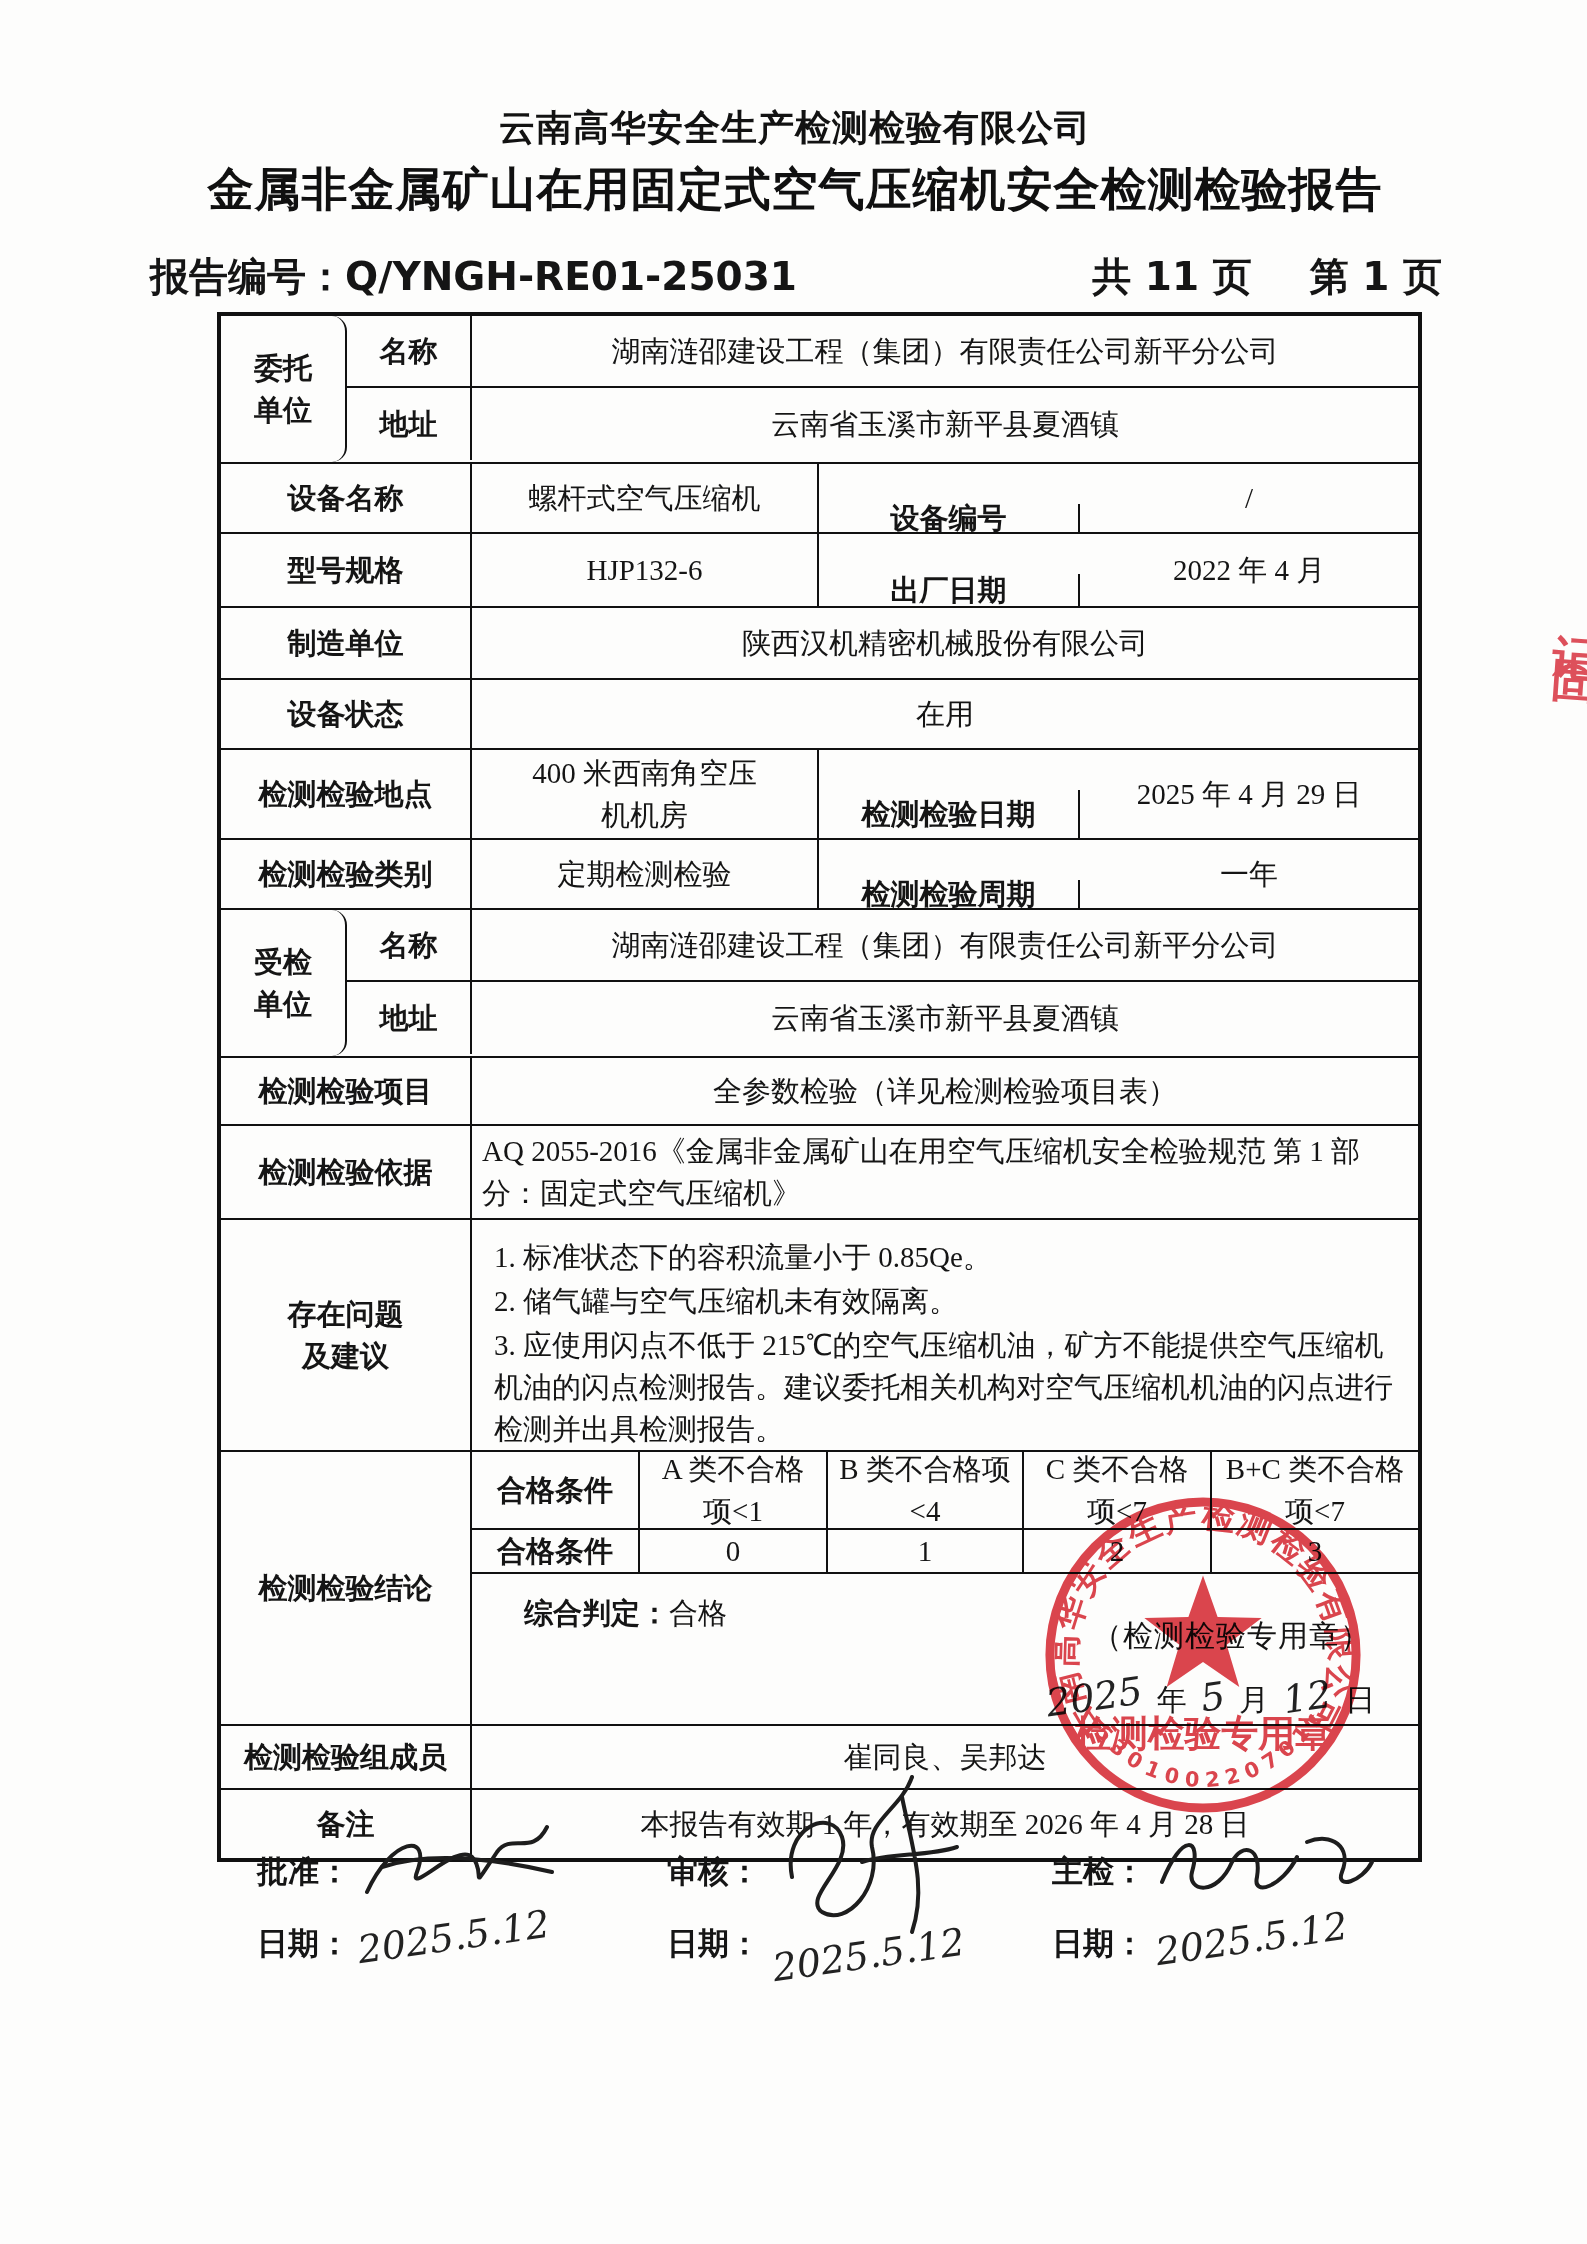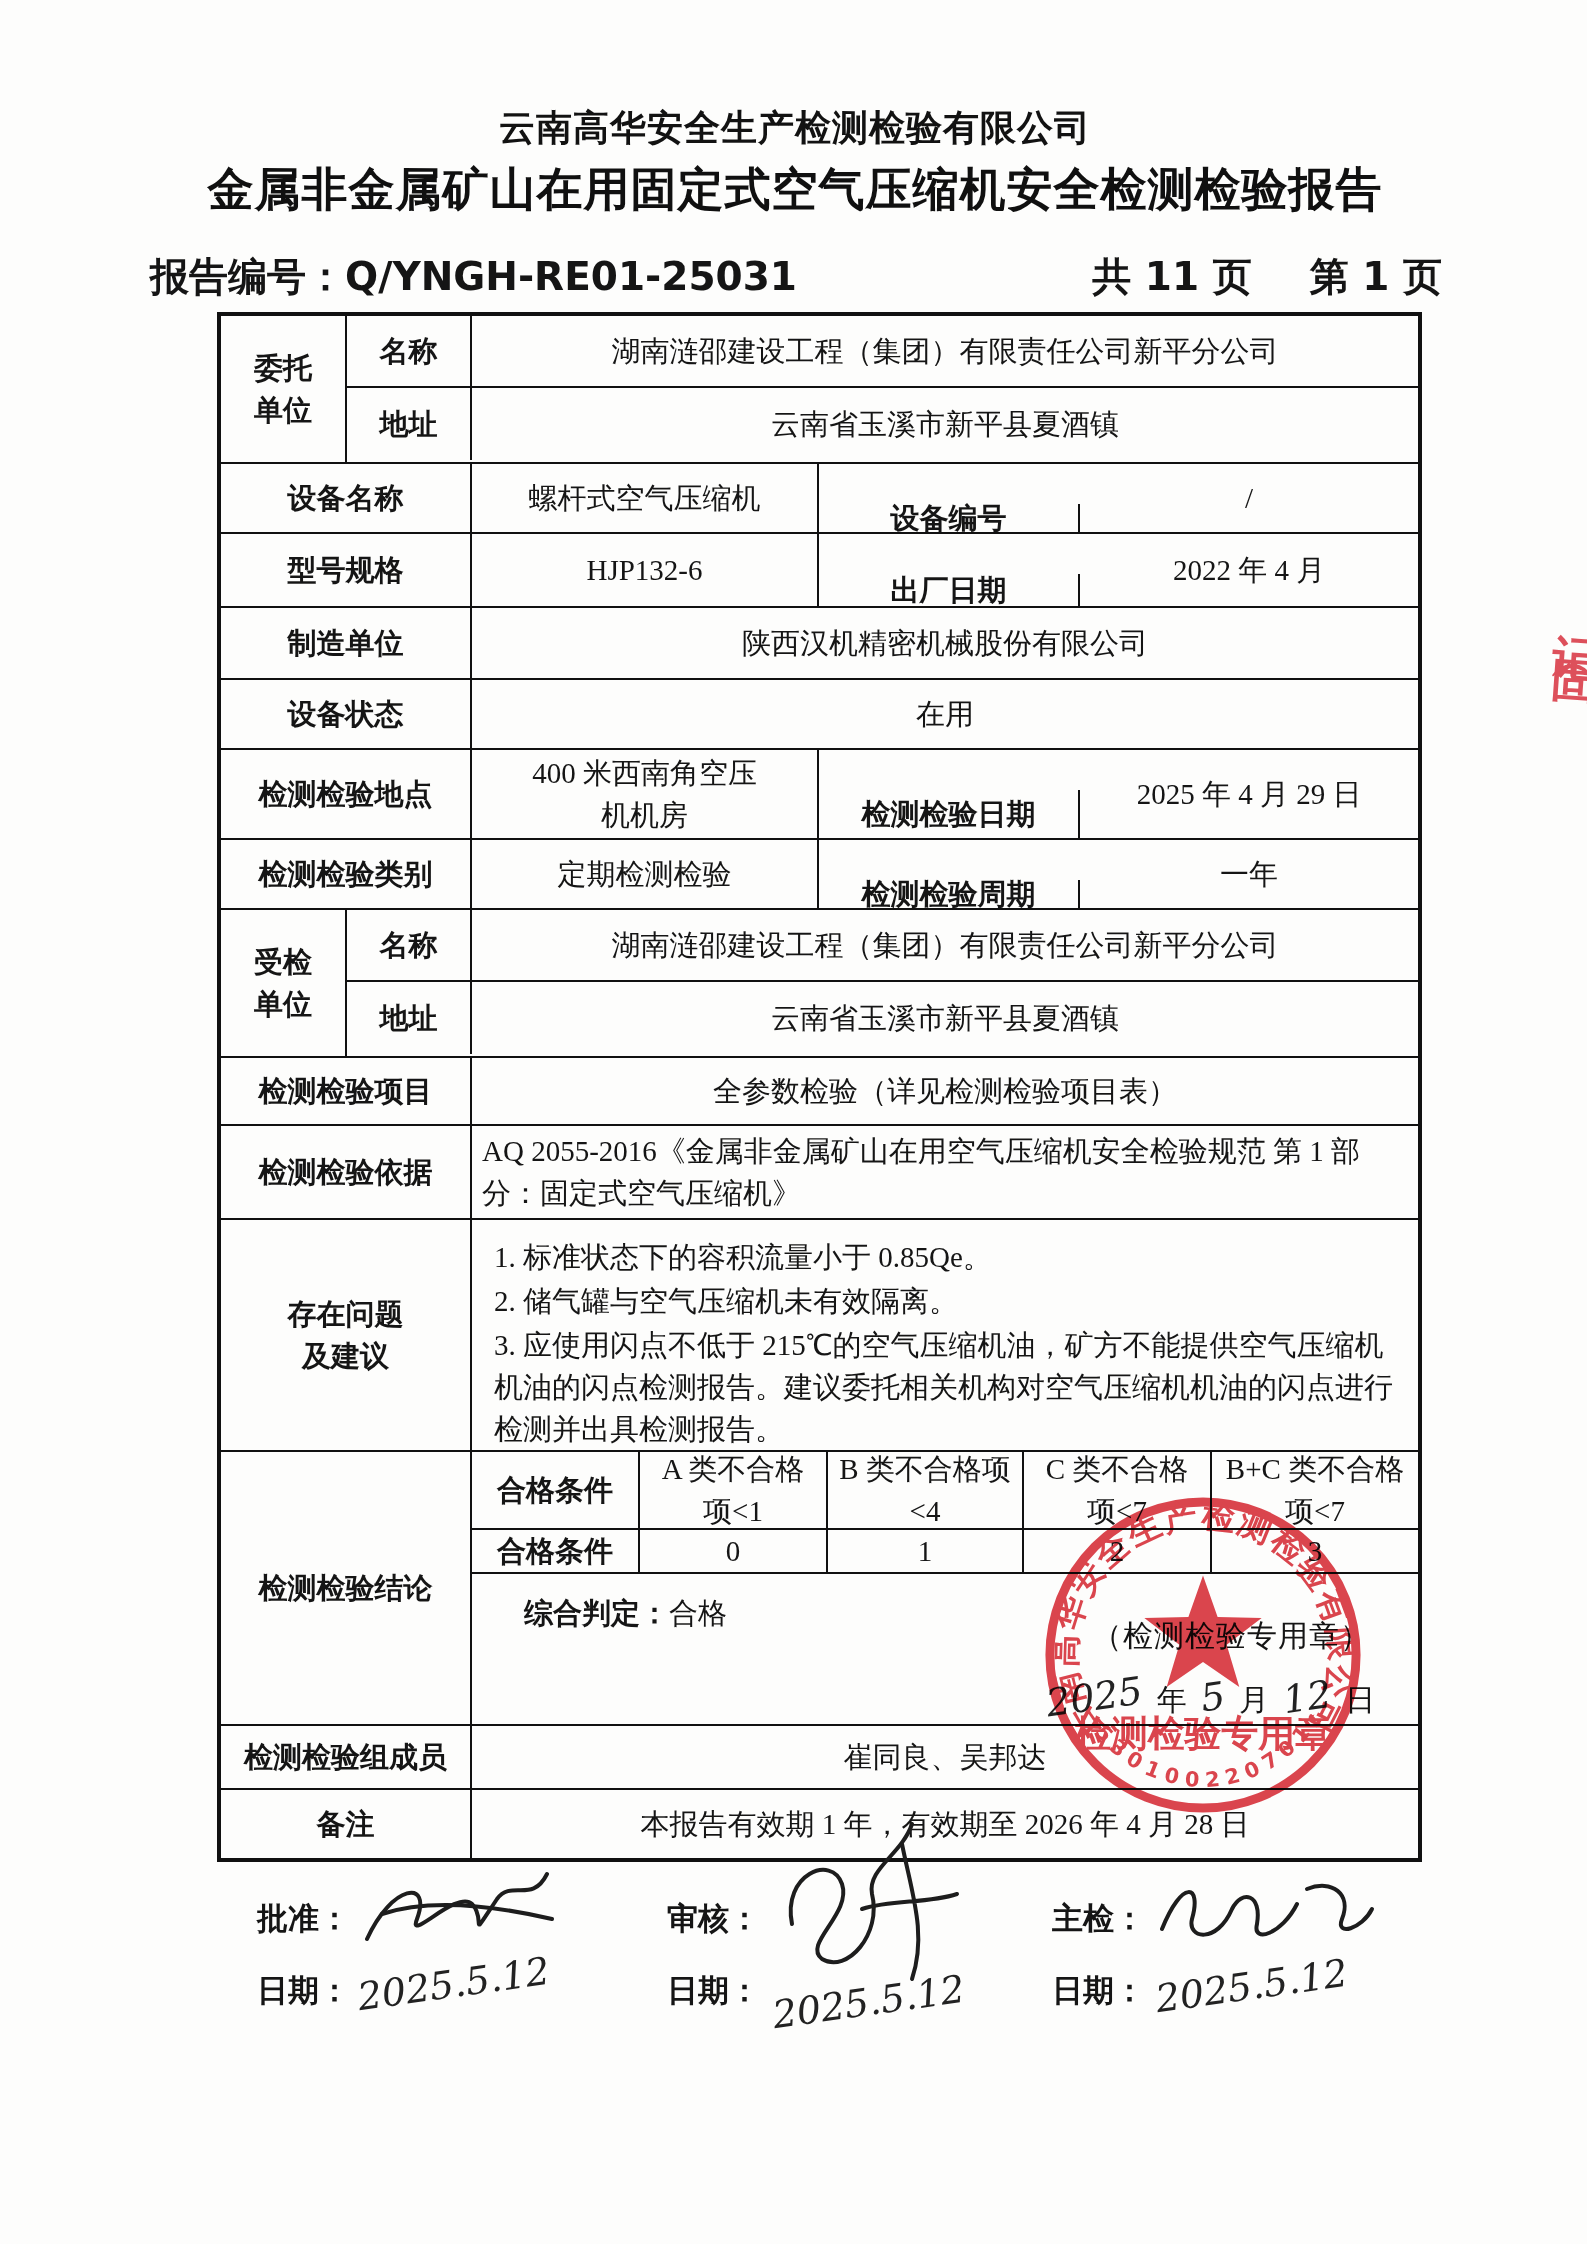--- a/index.html
+++ b/index.html
@@ -40,21 +40,21 @@
     padding:4px 10px; line-height:1.45;
   }
   .cell:last-child { border-right:none; }
   .lbl { font-family:"DejaVu Sans", sans-serif; font-weight:bold; }
   .val { font-family:"Liberation Serif", serif; }
   .left { justify-content:flex-start; text-align:left; }
   .subcol { flex:1; display:flex; flex-direction:column; }
   .subrow { display:flex; border-bottom:2px solid #111; }
   .subrow:last-child { border-bottom:none; }
   
-  .w-g1 { width:126px; padding:4px 26px; }
+  .w-g1 { width:126px; padding:4px 26px;border-radius:15px; }
   .w-g2 { width:125px; }
   .w-lab { width:251px; }
   .w-v1 { width:347px; }
   .w-l2 { width:261px;margin-top:40px; }
   .fx { flex:1; }
   
   .h72{height:72px}.h70{height:70px}.h74{height:74px}.h90{height:90px}
   .h68{height:68px}.h94{height:94px}.h64{height:64px}
   .r-problems { height:232px; }
   .r-conclusion { height:274px; }
@@ -86,21 +86,21 @@
     z-index:5; mix-blend-mode:multiply; opacity:.92; pointer-events:none;
   }
   
   .edge-frag {
     position:absolute; right:-22px; top:598px; z-index:5;
     writing-mode:vertical-rl; color:#d8333f; opacity:.85;
     font-size:46px; letter-spacing:26px; transform:rotate(4deg);
     font-family:"DejaVu Sans", sans-serif; font-weight:bold;
   }
   
-  .sig-block { position:absolute; left:217px; top:1884px; width:1230px; height:220px; }
+  .sig-block { position:absolute; left:217px; top:1837px; width:1230px; height:220px; }
   .sig-label, .date-label {
     font-family:"DejaVu Sans", sans-serif; font-weight:bold; font-size:31px;
     position:absolute; white-space:nowrap;
   }
   .sig-svg { position:absolute; overflow:visible; }
   .sig-svg path { stroke:#1d1d1d; stroke-width:4; fill:none; stroke-linecap:round; }
   .date-val { position:absolute; }
 </style>
 </head>
 <body>

